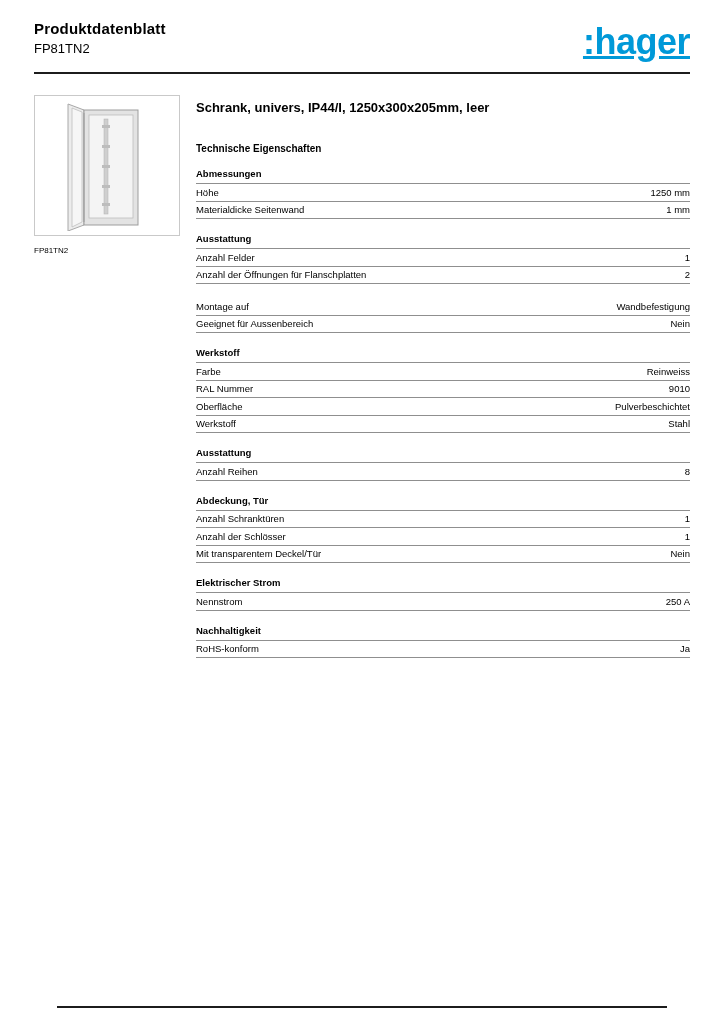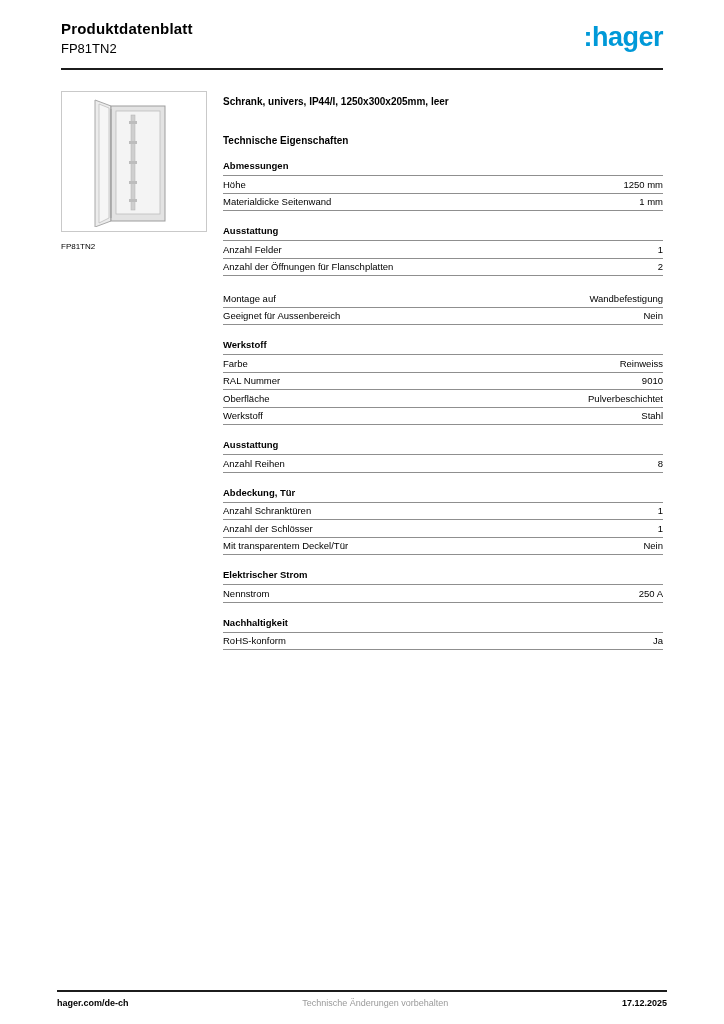--- a/index.html
+++ b/index.html
@@ -4,45 +4,45 @@
 <style>
   * { margin: 0; padding: 0; box-sizing: border-box; }
   html, body { background: #ffffff; }
   body {
     width: 724px; height: 1024px;
     font-family: "Liberation Sans", sans-serif;
     color: #000;
     position: relative;
     overflow: hidden;
   }
-  .page { position: absolute; inset: 0; padding: 0 61px; }
+  .page { position: absolute; inset: 0; padding: 0 34px; }
 
   
   .header { display: flex; justify-content: space-between; align-items: flex-start; padding-top: 20px; }
   .doc-title { font-size: 15px; font-weight: bold; letter-spacing: 0.2px; }
   .product-code { font-size: 13px; margin-top: 4px; }
-  .logo { font-size: 27px; font-weight: bold; letter-spacing: -0.5px; line-height: 1; margin-top: 4px; }
+  .logo { font-size: 36px; font-weight: bold; letter-spacing: -0.5px; line-height: 1; margin-top: 4px; text-decoration: underline; }
   .header-rule { border: none; border-top: 2px solid #1c1c1c; margin-top: 12px; }
 
   
   .content { display: flex; margin-top: 21px; }
   .left-col { width: 146px; flex: 0 0 146px; }
   .right-col { flex: 1; margin-left: 16px; }
 
   
   .product-image-frame {
     width: 146px; height: 141px;
     border: 1px solid #c9c9c9;
     background: #ffffff;
     display: flex; align-items: center; justify-content: center;
   }
   .image-caption { font-size: 8px; margin-top: 10px; color: #000; }
 
   
-  .product-title { font-size: 10px; font-weight: bold; margin-top: 5px; }
+  .product-title { font-size: 13px; font-weight: bold; margin-top: 5px; }
   .tech-heading { font-size: 10px; font-weight: bold; margin-top: 28px; }
 
   
   #sections { margin-top: 4px; }
   .spec-section { margin-top: 14px; }
   .spec-section-title {
     font-size: 9.5px; font-weight: bold;
     padding-bottom: 4px;
     border-bottom: 1px solid #8f8f8f;
   }
@@ -192,20 +192,15 @@
               <span class="spec-label">RoHS-konform</span>
               <span class="spec-value">Ja</span>
             </div>
           </div>
         </div>
     </section>
   </main>
 
   <footer class="footer">
     <hr class="footer-rule">
-    <div class="footer-row">
-      <span class="footer-left">hager.com/de-ch</span>
-      <span class="footer-center">Technische Änderungen vorbehalten</span>
-      <span class="footer-right">17.12.2025</span>
-    </div>
   </footer>
 
 </div>
 
 </body></html>

